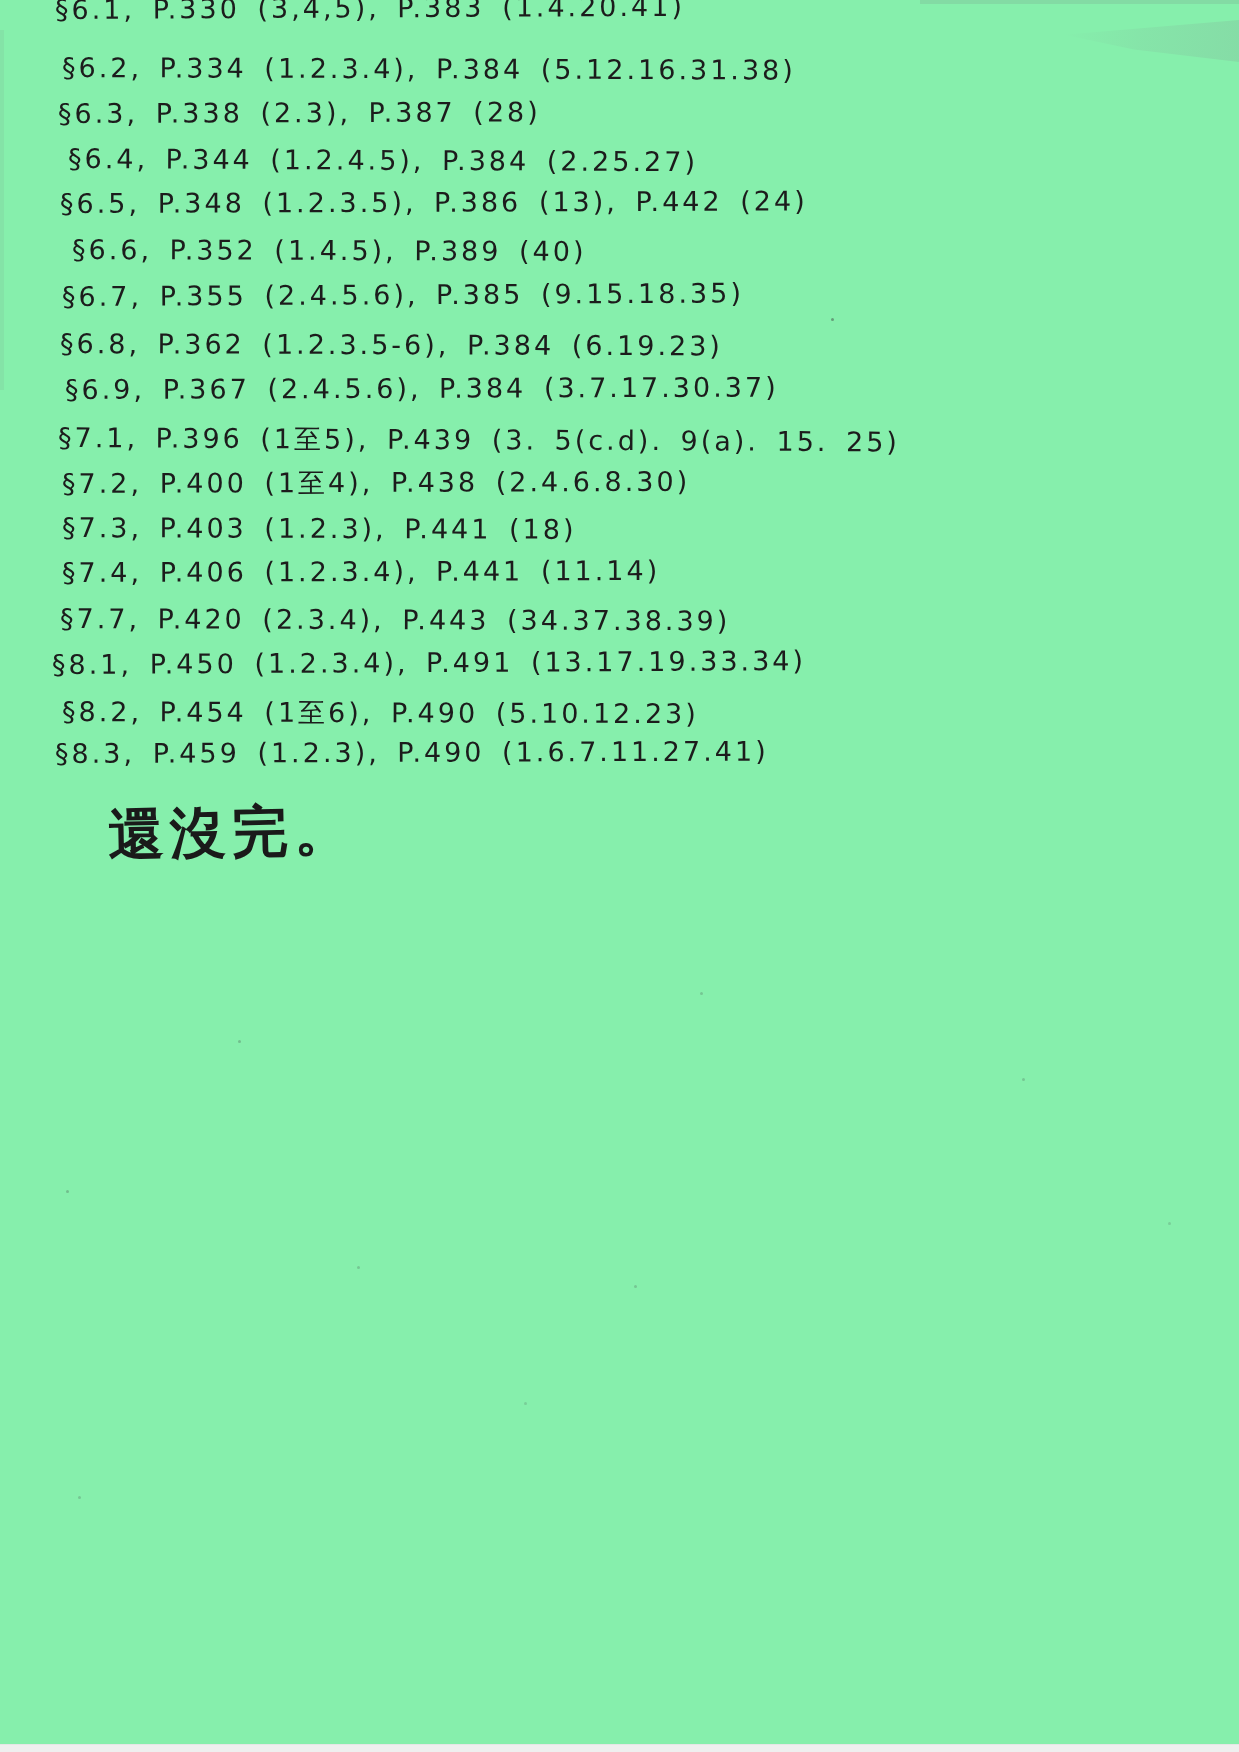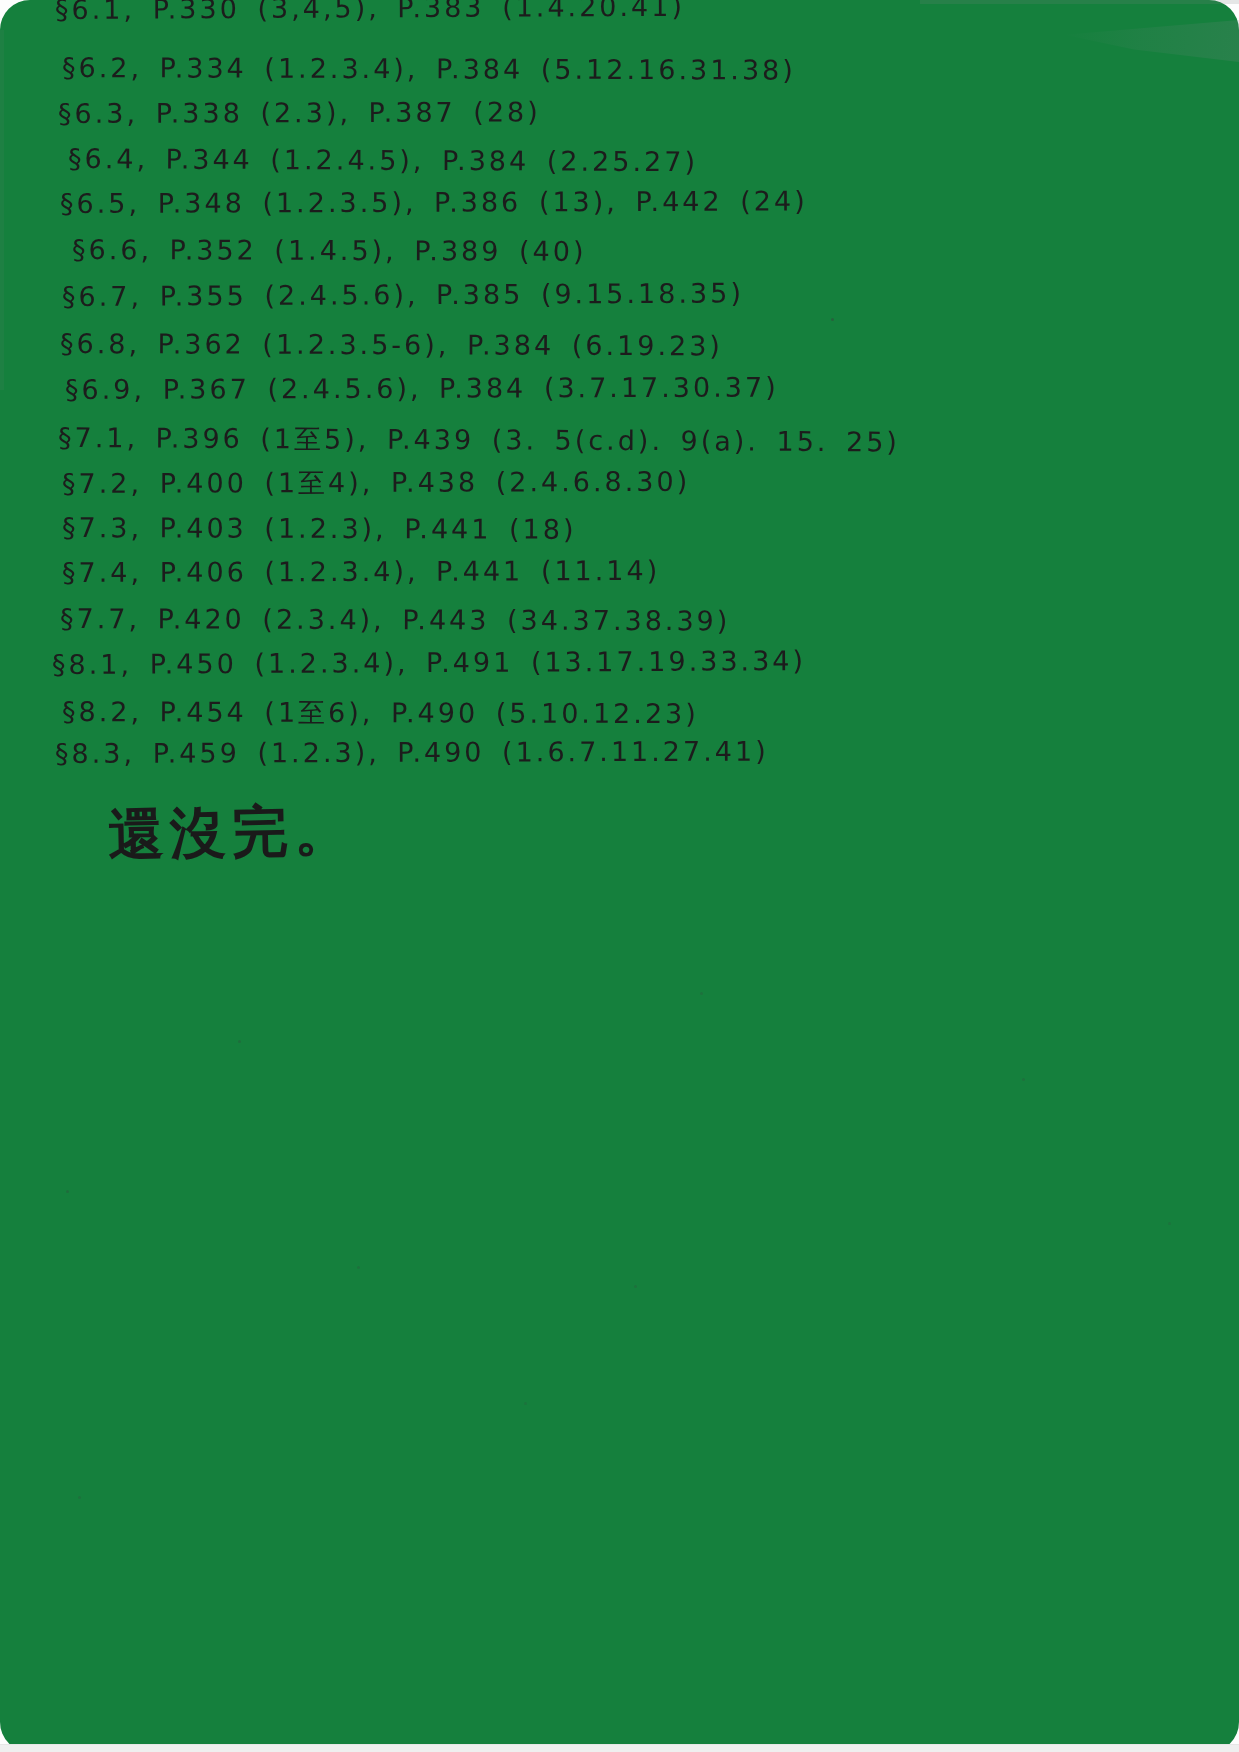--- a/index.html
+++ b/index.html
@@ -10,22 +10,21 @@
     width: 1239px;
     height: 1752px;
     position: relative;
     background: #fdfdfd;
     overflow: hidden;
     font-family: "DejaVu Sans", sans-serif;
   }
   .scan-page {
     position: absolute;
     inset: 0;
-    background: #15803d;
-    border-radius: 30px;
+    background: #86efac;
   }
   .note-line {
     position: absolute;
     color: #1c1c1c;
     font-size: 27px;
     letter-spacing: 3px;
     word-spacing: 6px;
     white-space: nowrap;
     transform-origin: left center;
     font-weight: 500;

